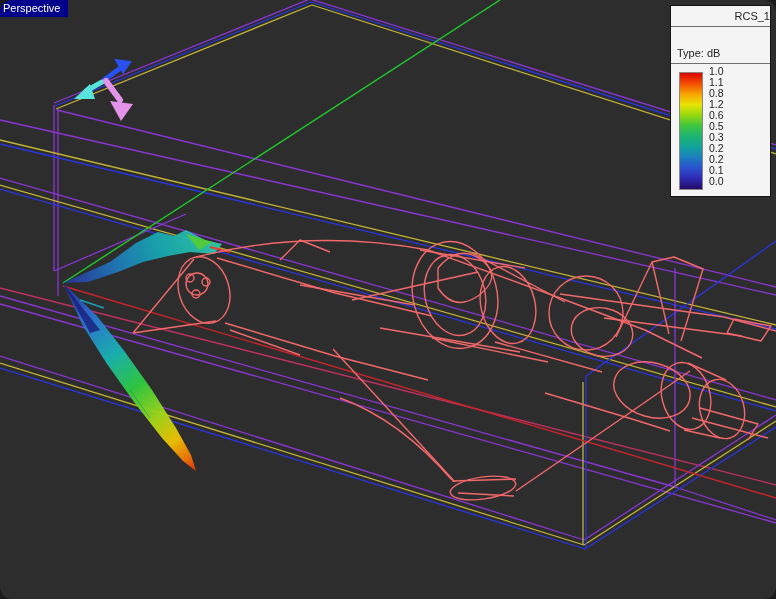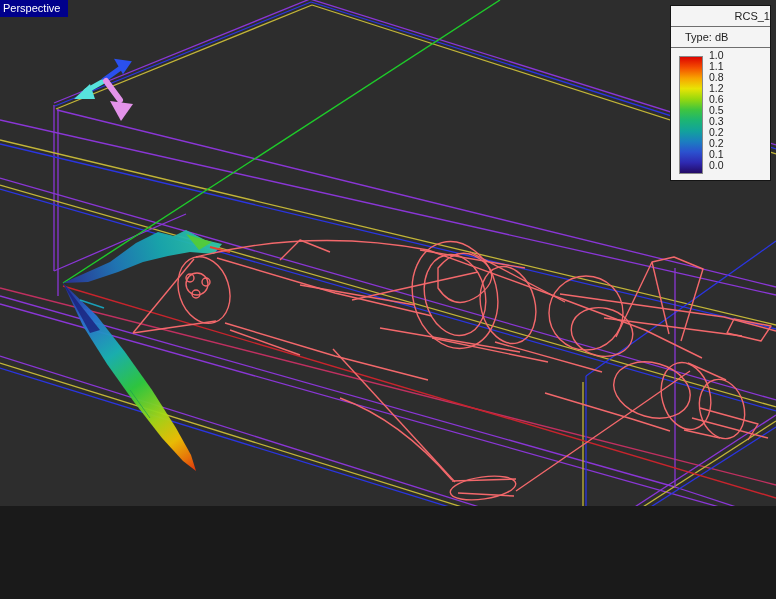--- a/index.html
+++ b/index.html
@@ -1,26 +1,26 @@
 <!DOCTYPE html>
 <html><head>
 <meta charset="utf-8">
 <style>
   html,body{margin:0;padding:0;background:#1a1a1a;}
-  .screen{position:relative;width:776px;height:506px;overflow:hidden;
-          background:#2d2d2d;font-family:"Liberation Sans",sans-serif;}
+  .screen{position:relative;width:776px;height:599px;overflow:hidden;
+          background:#2d2d2d;font-family:"Liberation Sans",sans-serif;border-radius:12px;}
   .scene-svg{position:absolute;left:0;top:0;}
   
   .view-label{position:absolute;left:0;top:0;background:#00008c;color:#ffffff;
               font-size:11px;line-height:15px;padding:1px 8px 1px 3px;}
   
   .legend{position:absolute;left:670px;top:5px;width:101px;background:#f4f4f4;
           border:1px solid #141414;color:#222;font-size:11px;box-sizing:border-box;}
   .legend-title{height:20px;line-height:20px;text-align:right;border-bottom:1px solid #6e6e6e;padding-left:36px;}
-  .legend-type{height:20px;line-height:20px;padding-left:14px;border-bottom:1px solid #6e6e6e;}
+  .legend-type{height:20px;line-height:20px;padding-left:6px;border-bottom:1px solid #6e6e6e;margin-top:16px;}
   .legend-body{position:relative;height:132px;}
   .colorbar{position:absolute;left:8px;top:8px;width:22px;height:116px;border:1px solid #888;}
   .ticks{position:absolute;left:38px;top:2px;height:127px;display:flex;
          flex-direction:column;justify-content:flex-start;}
   .ticks span{font-size:10.5px;line-height:11px;}
   .legend-footer{border-top:1px solid #6e6e6e;padding:3px 0 3px 6px;}
   .legend-footer div{line-height:13px;}
 </style>
 </head>
 <body>

